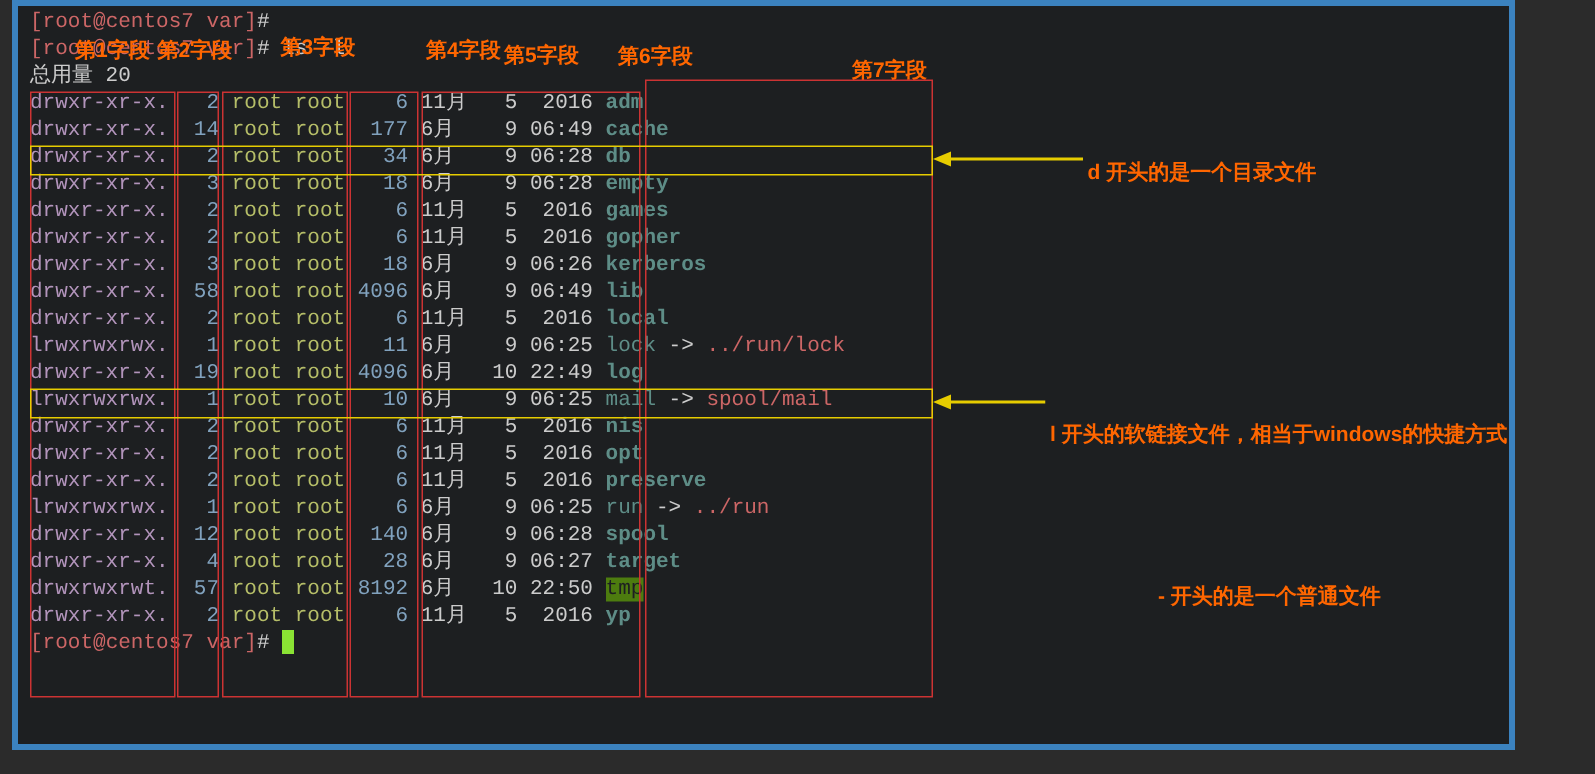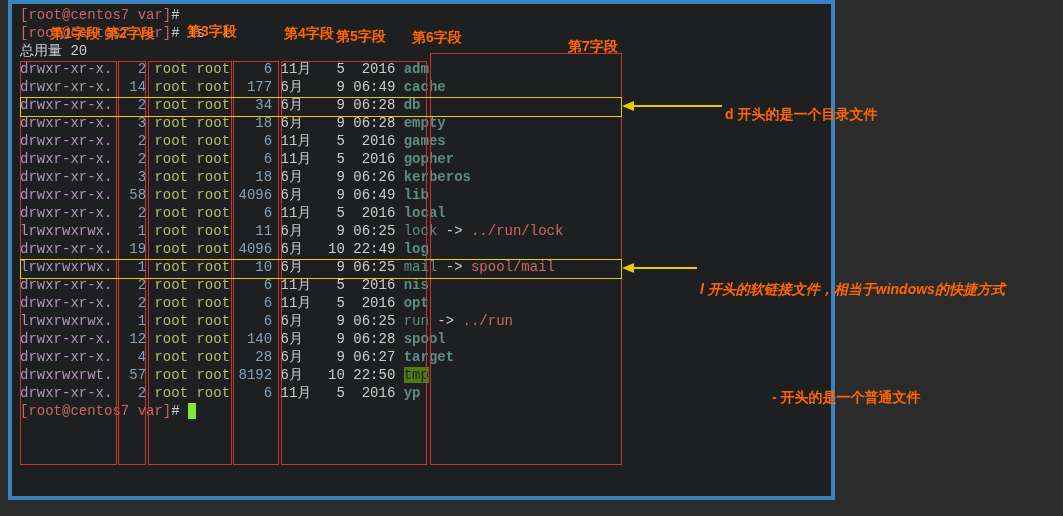--- a/index.html
+++ b/index.html
@@ -12,21 +12,21 @@
     color: #cccccc;
     width: 1063px;
     height: 516px;
     overflow: hidden;
     position: relative;
   }
   .terminal {
     position: absolute;
     left: 8px;
     top: 0;
-    width: 827px;
+    width: 1002px;
     height: 500px;
     background: #1d1f21;
     border: 4px solid #3b82bf;
     padding: 2px 8px;
     box-sizing: border-box;
     color: #b5bd68;
   }
   .row {
     white-space: pre;
     height: 18px;
@@ -91,41 +91,42 @@
       <div class="row"><span class="perm">drwxr-xr-x.</span> <span class="num">  2</span><span class="owner"> root </span><span class="owner">root </span><span class="size">   6 </span><span class="date">11月   5  2016 </span><span class="dir">games</span></div>
       <div class="row"><span class="perm">drwxr-xr-x.</span> <span class="num">  2</span><span class="owner"> root </span><span class="owner">root </span><span class="size">   6 </span><span class="date">11月   5  2016 </span><span class="dir">gopher</span></div>
       <div class="row"><span class="perm">drwxr-xr-x.</span> <span class="num">  3</span><span class="owner"> root </span><span class="owner">root </span><span class="size">  18 </span><span class="date">6月    9 06:26 </span><span class="dir">kerberos</span></div>
       <div class="row"><span class="perm">drwxr-xr-x.</span> <span class="num"> 58</span><span class="owner"> root </span><span class="owner">root </span><span class="size">4096 </span><span class="date">6月    9 06:49 </span><span class="dir">lib</span></div>
       <div class="row"><span class="perm">drwxr-xr-x.</span> <span class="num">  2</span><span class="owner"> root </span><span class="owner">root </span><span class="size">   6 </span><span class="date">11月   5  2016 </span><span class="dir">local</span></div>
       <div class="row"><span class="perm">lrwxrwxrwx.</span> <span class="num">  1</span><span class="owner"> root </span><span class="owner">root </span><span class="size">  11 </span><span class="date">6月    9 06:25 </span><span class="link">lock</span><span class="date"> -&gt; </span><span class="linktgt">../run/lock</span></div>
       <div class="row"><span class="perm">drwxr-xr-x.</span> <span class="num"> 19</span><span class="owner"> root </span><span class="owner">root </span><span class="size">4096 </span><span class="date">6月   10 22:49 </span><span class="dir">log</span></div>
       <div class="row"><span class="perm">lrwxrwxrwx.</span> <span class="num">  1</span><span class="owner"> root </span><span class="owner">root </span><span class="size">  10 </span><span class="date">6月    9 06:25 </span><span class="link">mail</span><span class="date"> -&gt; </span><span class="linktgt">spool/mail</span></div>
       <div class="row"><span class="perm">drwxr-xr-x.</span> <span class="num">  2</span><span class="owner"> root </span><span class="owner">root </span><span class="size">   6 </span><span class="date">11月   5  2016 </span><span class="dir">nis</span></div>
       <div class="row"><span class="perm">drwxr-xr-x.</span> <span class="num">  2</span><span class="owner"> root </span><span class="owner">root </span><span class="size">   6 </span><span class="date">11月   5  2016 </span><span class="dir">opt</span></div>
+      <div class="row"><span class="perm">drwxr-xr-x.</span> <span class="num">  2</span><span class="owner"> root </span><span class="owner">root </span><span class="size">   6 </span><span class="date">11月   5  2016 </span><span class="dir">preserve</span></div>
       <div class="row"><span class="perm">lrwxrwxrwx.</span> <span class="num">  1</span><span class="owner"> root </span><span class="owner">root </span><span class="size">   6 </span><span class="date">6月    9 06:25 </span><span class="link">run</span><span class="date"> -&gt; </span><span class="linktgt">../run</span></div>
       <div class="row"><span class="perm">drwxr-xr-x.</span> <span class="num"> 12</span><span class="owner"> root </span><span class="owner">root </span><span class="size"> 140 </span><span class="date">6月    9 06:28 </span><span class="dir">spool</span></div>
       <div class="row"><span class="perm">drwxr-xr-x.</span> <span class="num">  4</span><span class="owner"> root </span><span class="owner">root </span><span class="size">  28 </span><span class="date">6月    9 06:27 </span><span class="dir">target</span></div>
       <div class="row"><span class="perm">drwxrwxrwt.</span> <span class="num"> 57</span><span class="owner"> root </span><span class="owner">root </span><span class="size">8192 </span><span class="date">6月   10 22:50 </span><span class="tmp">tmp</span></div>
       <div class="row"><span class="perm">drwxr-xr-x.</span> <span class="num">  2</span><span class="owner"> root </span><span class="owner">root </span><span class="size">   6 </span><span class="date">11月   5  2016 </span><span class="dir">yp</span></div>
     </div>
 
   <div class="row"><span class="prompt-user">[<span>root</span>@<span>centos7</span> <span>var</span>]</span><span class="prompt-path">#</span> <span class="cursor"></span></div>
 
 </div>
 
 <div class="label" style="left:50px; top:24px;">第1字段</div>
 <div class="label" style="left:105px; top:24px;">第2字段</div>
 <div class="label" style="left:187px; top:22px;">第3字段</div>
 <div class="label" style="left:284px; top:24px;">第4字段</div>
 <div class="label" style="left:336px; top:27px;">第5字段</div>
 <div class="label" style="left:412px; top:28px;">第6字段</div>
 <div class="label" style="left:568px; top:37px;">第7字段</div>
 
 <div class="label" style="left:725px; top:105px;">d 开头的是一个目录文件</div>
-<div class="label" style="left:700px; top:280px;font-style:italic;">l 开头的软链接文件，相当于windows的快捷方式</div>
+<div class="label" style="left:700px; top:280px;">l 开头的软链接文件，相当于windows的快捷方式</div>
 <div class="label" style="left:772px; top:388px;">- 开头的是一个普通文件</div>
 
 <div class="fbox" style="left:20px;  top:61px; width:95px; height:402px;"></div>
 <div class="fbox" style="left:118px; top:61px; width:26px; height:402px;"></div>
 <div class="fbox" style="left:148px; top:61px; width:82px; height:402px;"></div>
 <div class="fbox" style="left:233px; top:61px; width:44px; height:402px;"></div>
 <div class="fbox" style="left:281px; top:61px; width:144px;height:402px;"></div>
 <div class="fbox" style="left:430px; top:53px; width:190px;height:410px;"></div>
 
 <div class="hrow" style="left:20px; top:97px;  width:600px; height:18px;"></div>

